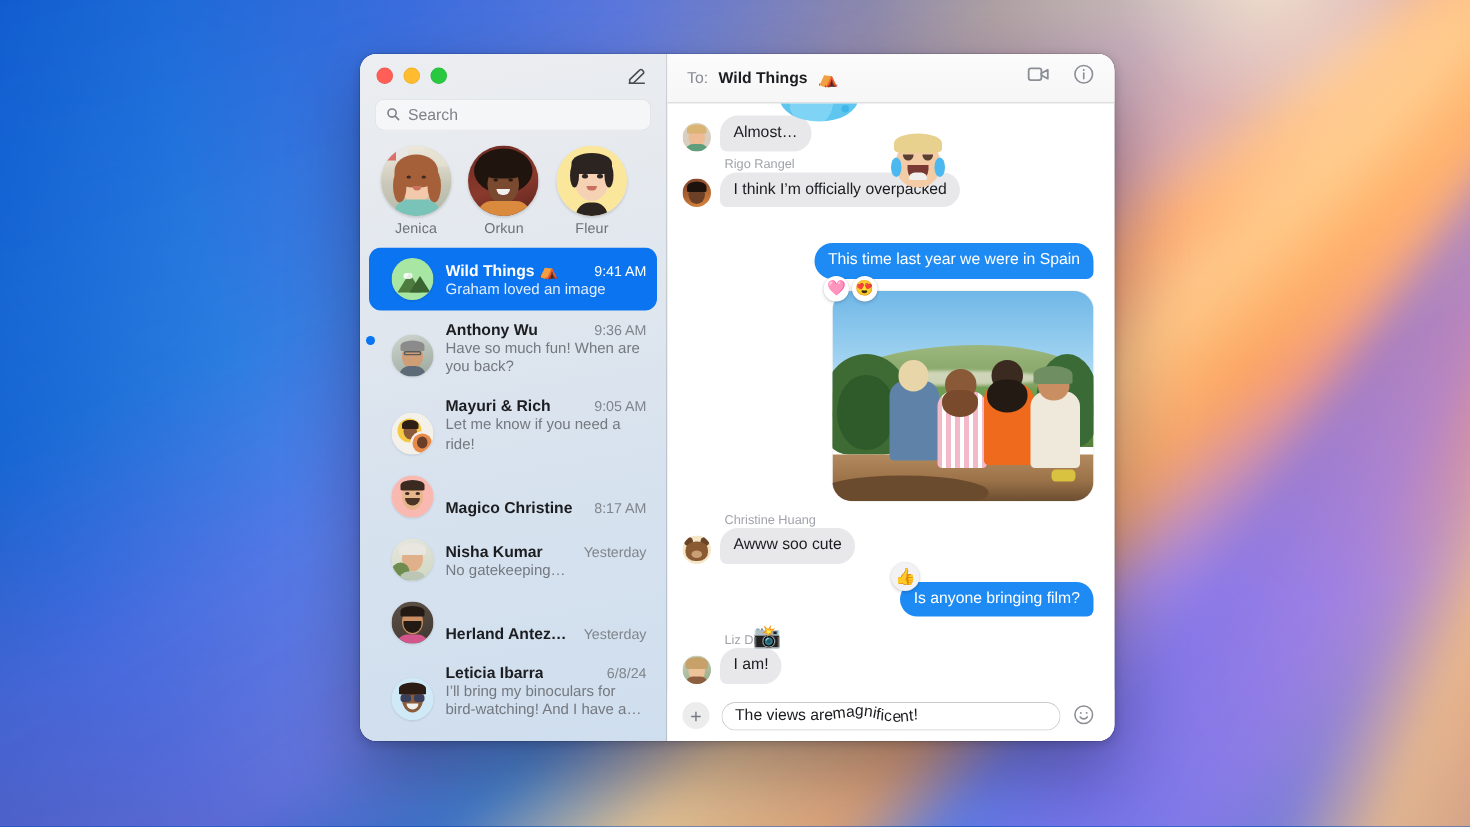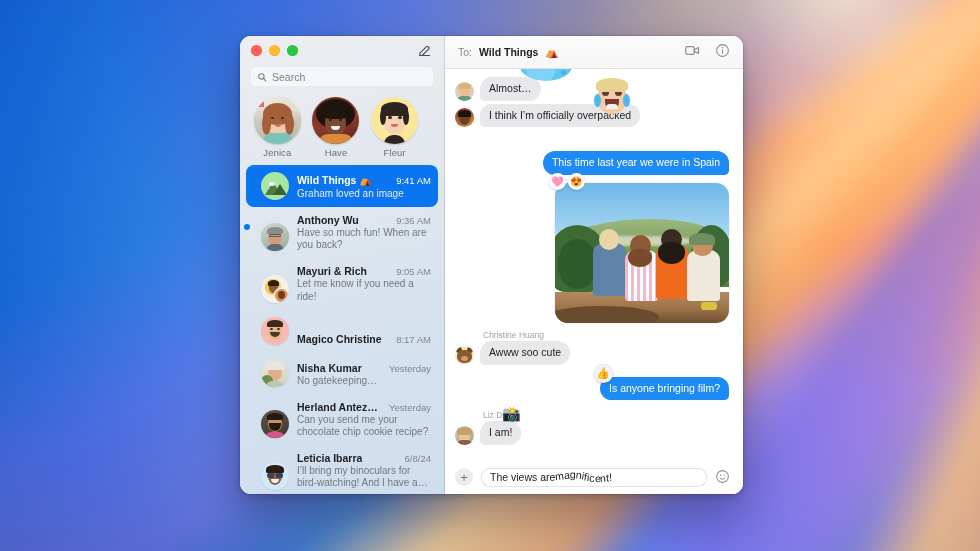--- a/index.html
+++ b/index.html
@@ -221,21 +221,21 @@
         <div class="pin-av">
           <div class="av-fill" style="background:linear-gradient(160deg,#6e2a23 0%,#8a3a2c 55%,#5c211c 100%);"></div>
           <div style="position:absolute;left:4px;top:2px;width:39px;height:30px;border-radius:50%;background:#20140f;"></div>
           <div class="face" style="left:13px;top:13px;width:21px;height:26px;background:#7a4a30;"></div>
           <div style="position:absolute;left:11px;top:9px;width:25px;height:13px;border-radius:50% 50% 30% 30%;background:#20140f;"></div>
           <div style="position:absolute;left:17px;top:22px;width:3px;height:2px;border-radius:50%;background:#2b1a12;"></div>
           <div style="position:absolute;left:27px;top:22px;width:3px;height:2px;border-radius:50%;background:#2b1a12;"></div>
           <div style="position:absolute;left:19px;top:29px;width:9px;height:4px;border-radius:0 0 9px 9px;background:#f0f0ee;"></div>
           <div style="position:absolute;left:6px;bottom:0;width:36px;height:10px;border-radius:10px 10px 0 0;background:#d98a3d;"></div>
         </div>
-        <span class="pin-name">Have</span>
+        <span class="pin-name">Orkun</span>
       </div>
 
       <div class="pin">
         <div class="pin-av">
           <div class="av-fill" style="background:#fbe79b;"></div>
           <div class="face" style="left:12px;top:9px;width:23px;height:28px;background:#f6d2b4;"></div>
           <div style="position:absolute;left:10px;top:5px;width:27px;height:14px;border-radius:50% 50% 20% 20%;background:#2b2420;"></div>
           <div style="position:absolute;left:9px;top:12px;width:6px;height:16px;border-radius:50%;background:#2b2420;"></div>
           <div style="position:absolute;left:32px;top:12px;width:6px;height:16px;border-radius:50%;background:#2b2420;"></div>
           <div style="position:absolute;left:17px;top:19px;width:3.5px;height:3px;border-radius:50%;background:#2b2420;"></div>
@@ -341,21 +341,20 @@
           <div class="face" style="left:7px;top:5px;width:14px;height:17px;background:#c98f63;"></div>
           <div style="position:absolute;left:6px;top:3px;width:16px;height:7px;border-radius:50% 50% 10% 10%;background:#241a14;"></div>
           <div style="position:absolute;left:8px;top:13px;width:12px;height:8px;border-radius:0 0 10px 10px;background:#241a14;"></div>
           <div style="position:absolute;left:4px;bottom:0;width:20px;height:6px;border-radius:6px 6px 0 0;background:#d2568c;"></div>
         </div>
         <div class="conv-body">
           <div class="conv-top">
             <span class="conv-name">Herland Antezana</span>
             <span class="conv-time">Yesterday</span>
           </div>
-          <div class="conv-prev">Can you send me your chocolate chip cookie recipe?</div>
         </div>
       </div>
 
       <div class="conv">
         <div class="conv-av">
           <div class="av-fill" style="background:#cfeaf6;"></div>
           <div class="face" style="left:7px;top:5px;width:14px;height:18px;background:#8a5c3c;"></div>
           <div style="position:absolute;left:5px;top:3px;width:18px;height:8px;border-radius:50% 50% 10% 10%;background:#2b1d14;"></div>
           <div style="position:absolute;left:6px;top:11px;width:7px;height:5px;border-radius:2px;background:#3a3f5c;"></div>
           <div style="position:absolute;left:15px;top:11px;width:7px;height:5px;border-radius:2px;background:#3a3f5c;"></div>
@@ -411,20 +410,21 @@
           <div style="position:absolute;left:40px;top:-12px;width:52px;height:17px;overflow:hidden;">
             <div style="position:absolute;left:0;top:-14px;width:52px;height:30px;border-radius:50%;
                         background:radial-gradient(circle at 40% 60%, #7fd4f5 0 40%, #5fc6ef 40% 100%);"></div>
 
             <div style="position:absolute;left:41px;top:5px;width:5px;height:5px;border-radius:50%;background:#3fb6ea;"></div>
           </div>
         </div>
       </div>
 
       <div style="margin-bottom:4px;">
+        <div class="sender">Rigo Rangel</div>
         <div class="row" style="margin-bottom:0;">
           <div class="msg-av">
             <div class="av-fill" style="background:linear-gradient(160deg,#7a3f2a,#e08a3c);"></div>
             <div class="face" style="left:4px;top:4px;width:11px;height:13px;background:#6b4026;"></div>
             <div style="position:absolute;left:3px;top:2px;width:13px;height:7px;border-radius:50% 50% 10% 10%;background:#1d120c;"></div>
           </div>
           <div style="position:relative;">
             <div class="bubble in">I think I’m officially overpacked</div>
 
             <div style="position:absolute;left:112px;top:-27px;width:40px;height:40px;">

